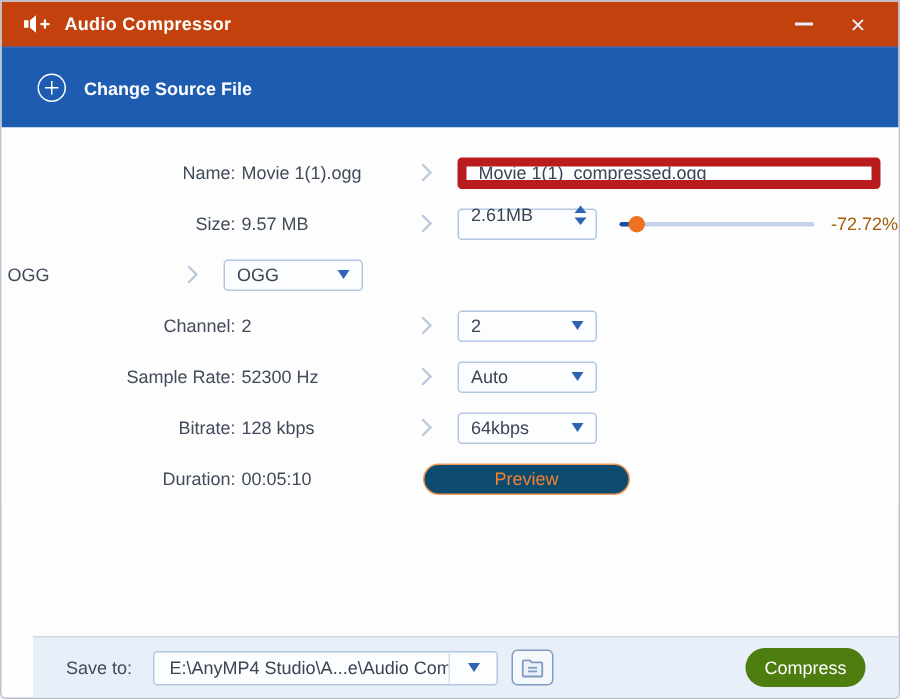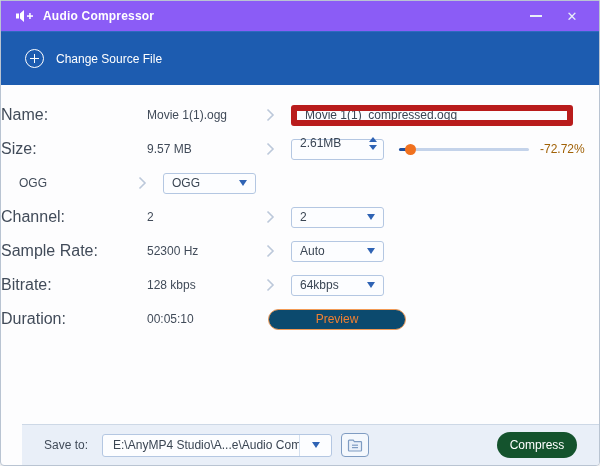--- a/index.html
+++ b/index.html
@@ -3,46 +3,46 @@
 <meta charset="utf-8">
 <style>
   html,body{margin:0;padding:0;background:#f0f0f0;}
   *{box-sizing:border-box;font-family:"Liberation Sans",sans-serif;}
   .window{
     width:600px;height:466px;background:#fdfdfe;position:relative;
     border:1px solid #b9c4d2;border-radius:0 0 4px 4px;overflow:hidden;
   }
   
   .titlebar{
-    height:31px;background:#8b5cf6;display:flex;align-items:center;
+    height:31px;background:#c2410c;display:flex;align-items:center;
     padding:0 14px;border-bottom:1px solid #2e6abf;
   }
   .app-icon{display:flex;align-items:center;margin-right:8px;}
   .title-text{color:#ffffff;font-size:12px;font-weight:bold;letter-spacing:.2px;}
   .win-controls{margin-left:auto;display:flex;align-items:center;gap:10px;}
   .win-btn{width:26px;height:24px;display:flex;align-items:center;justify-content:center;cursor:default;}
   .min-glyph{width:12px;height:2px;background:#e8eef8;}
   .close-glyph{color:#e8eef8;font-size:13px;line-height:1;}
   
   .source-bar{
-    height:53px;background:#1d5cb0;display:flex;align-items:center;padding:0 24px;
+    height:53px;background:#1d5cb0;display:flex;align-items:center;padding:0 24px;font-weight:bold;
   }
   .plus-circle{
     width:19px;height:19px;border:1.5px solid #ffffff;border-radius:50%;
     display:flex;align-items:center;justify-content:center;margin-right:12px;flex:0 0 auto;
   }
   .plus-circle:before{content:"";position:absolute;}
   .plus-h{width:9px;height:1.5px;background:#fff;position:relative;}
   .plus-v{width:1.5px;height:9px;background:#fff;position:absolute;}
   .source-label{color:#ffffff;font-size:12px;}
   
   .form{padding-top:13px;background:#fdfdfe;}
   .row{display:flex;align-items:center;height:34px;}
-  .col-label{width:128px;text-align:left;font-size:16px;color:#414b59;}
-  .col-value{width:119px;margin-left:18px;font-size:12px;color:#414b59;}
+  .col-label{width:128px;text-align:right;font-size:12px;color:#414b59;margin-left:28px;}
+  .col-value{width:119px;margin-left:4px;font-size:12px;color:#414b59;}
   .col-chev{width:25px;display:flex;align-items:center;justify-content:flex-start;}
   .col-control{flex:1;display:flex;align-items:center;}
   .text-input{
     width:282px;height:21px;border:6px solid #b91c1c;border-radius:3px;
     background:#fcfdff;font-size:12px;color:#3a4553;padding:0 8px;outline:none;
   }
   .spinner{
     width:93px;height:21px;border:1px solid #b4c7e2;border-radius:3px;background:#fcfdff;
     display:flex;align-items:center;padding:0 6px 12px 8px;
   }
@@ -76,21 +76,21 @@
     display:flex;align-items:center;overflow:hidden;
   }
   .path-text{font-size:12px;color:#3a4553;padding:0 10px;width:196px;white-space:nowrap;overflow:hidden;}
   .combo-arrow{width:32px;height:100%;display:flex;align-items:center;justify-content:center;border-left:1px solid #d4e0ef;}
   .folder-btn{
     width:28px;height:24px;margin-left:9px;border:1px solid #7f9cc2;border-radius:4px;
     background:#f4f8fd;display:flex;align-items:center;justify-content:center;
   }
   .compress-btn{
     margin-left:auto;width:80px;height:26px;border:none;border-radius:13px;
-    background:#14532d;color:#ffffff;font-size:12px;display:flex;align-items:center;justify-content:center;
+    background:#4d7c0f;color:#ffffff;font-size:12px;display:flex;align-items:center;justify-content:center;
   }
 </style>
 </head>
 <body>
 
 <div class="window">
 
   <div class="titlebar">
     <span class="app-icon">
       <svg width="20" height="14" viewBox="0 0 20 14">

